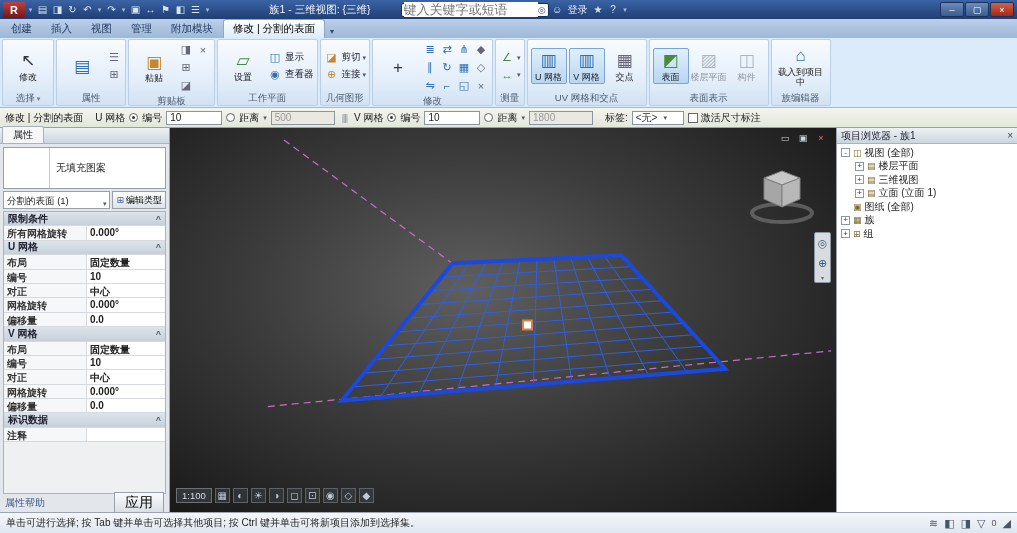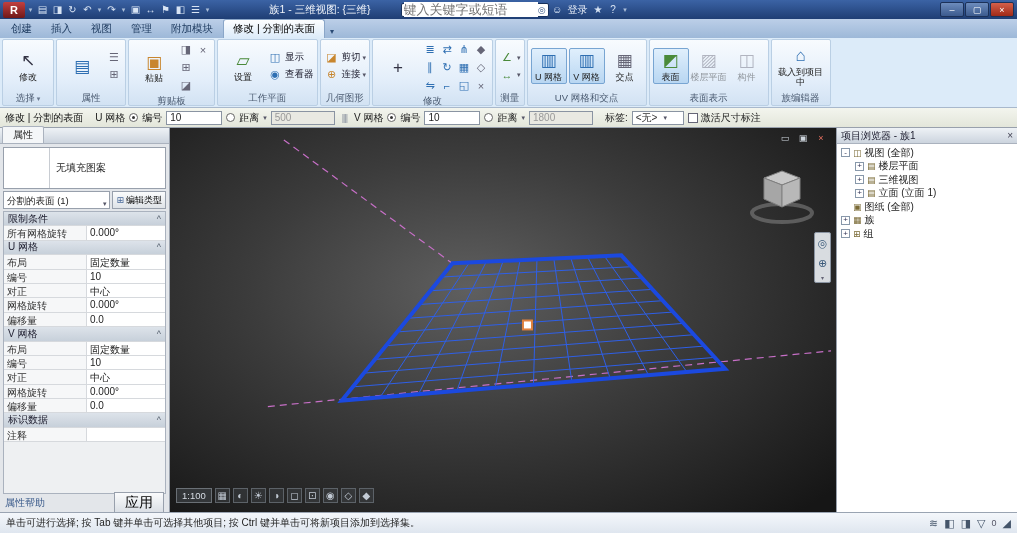--- a/index.html
+++ b/index.html
@@ -65,21 +65,21 @@
   .props-head{height:16px;background:linear-gradient(#eef2f6,#ccd4de);display:flex;align-items:flex-end;padding-left:2px;border-bottom:1px solid #aab2be;}
   .props-tab{background:#f4f6f8;border:1px solid #aab2be;border-bottom:none;padding:1px 10px;font-size:10px;border-radius:2px 2px 0 0;}
   .typesel{margin:3px 3px 2px;background:#fff;border:1px solid #98a0ac;display:flex;height:42px;}
   .tprev{width:46px;border-right:1px solid #c8ccd2;background:#fff;}
   .tname{flex:1;display:flex;align-items:center;padding-left:6px;color:#222;}
   .selrow{display:flex;gap:2px;margin:0 3px 2px;height:18px;}
   .selbox{flex:1;background:#fff;border:1px solid #98a0ac;display:flex;align-items:flex-end;justify-content:space-between;padding:0 3px;font-size:9.5px;}
   .etbtn{display:flex;align-items:center;gap:2px;background:linear-gradient(#fafbfc,#dfe3e8);border:1px solid #98a0ac;font-size:9px;padding:0 3px;}
   .eticon{font-size:9px;color:#4a6a9a;}
   .prows{flex:1;overflow:hidden;border-top:1px solid #aab2be;background:#eef0f2;margin:0 3px;border:1px solid #aab2be;}
-  .prow{display:flex;height:14.4px;border-bottom:1px solid #d6d9dd;background:#f6f7f8;align-items:stretch;}
+  .prow{display:flex;height:14.4px;border-bottom:1px solid #d6d9dd;background:#f6f7f8;align-items:stretch;font-weight:bold;}
   .prow .pl{width:82px;padding:1px 0 0 3px;color:#333;overflow:hidden;white-space:nowrap;}
   .prow .pv{flex:1;background:#fff;border-left:1px solid #d6d9dd;padding:1px 0 0 3px;color:#222;overflow:hidden;white-space:nowrap;}
   .prow.psec{background:linear-gradient(#dde3ea,#c7d0da);justify-content:space-between;align-items:center;padding:0 4px;color:#223;}
   .prow.psec .caret{color:#55606e;font-size:9px;}
   .props-foot{height:18px;display:flex;align-items:center;justify-content:space-between;padding:0 5px;}
   .phelp{color:#3a5a8a;}
   .applybtn{background:linear-gradient(#fafbfc,#d9dee4);border:1px solid #98a0ac;font-size:14px;padding:1px 10px;}
 
   
   .viewport{flex:1;position:relative;overflow:hidden;background:radial-gradient(ellipse at 45% 42%,#5f5f5f 0%,#3c3c3c 42%,#161616 95%);}

